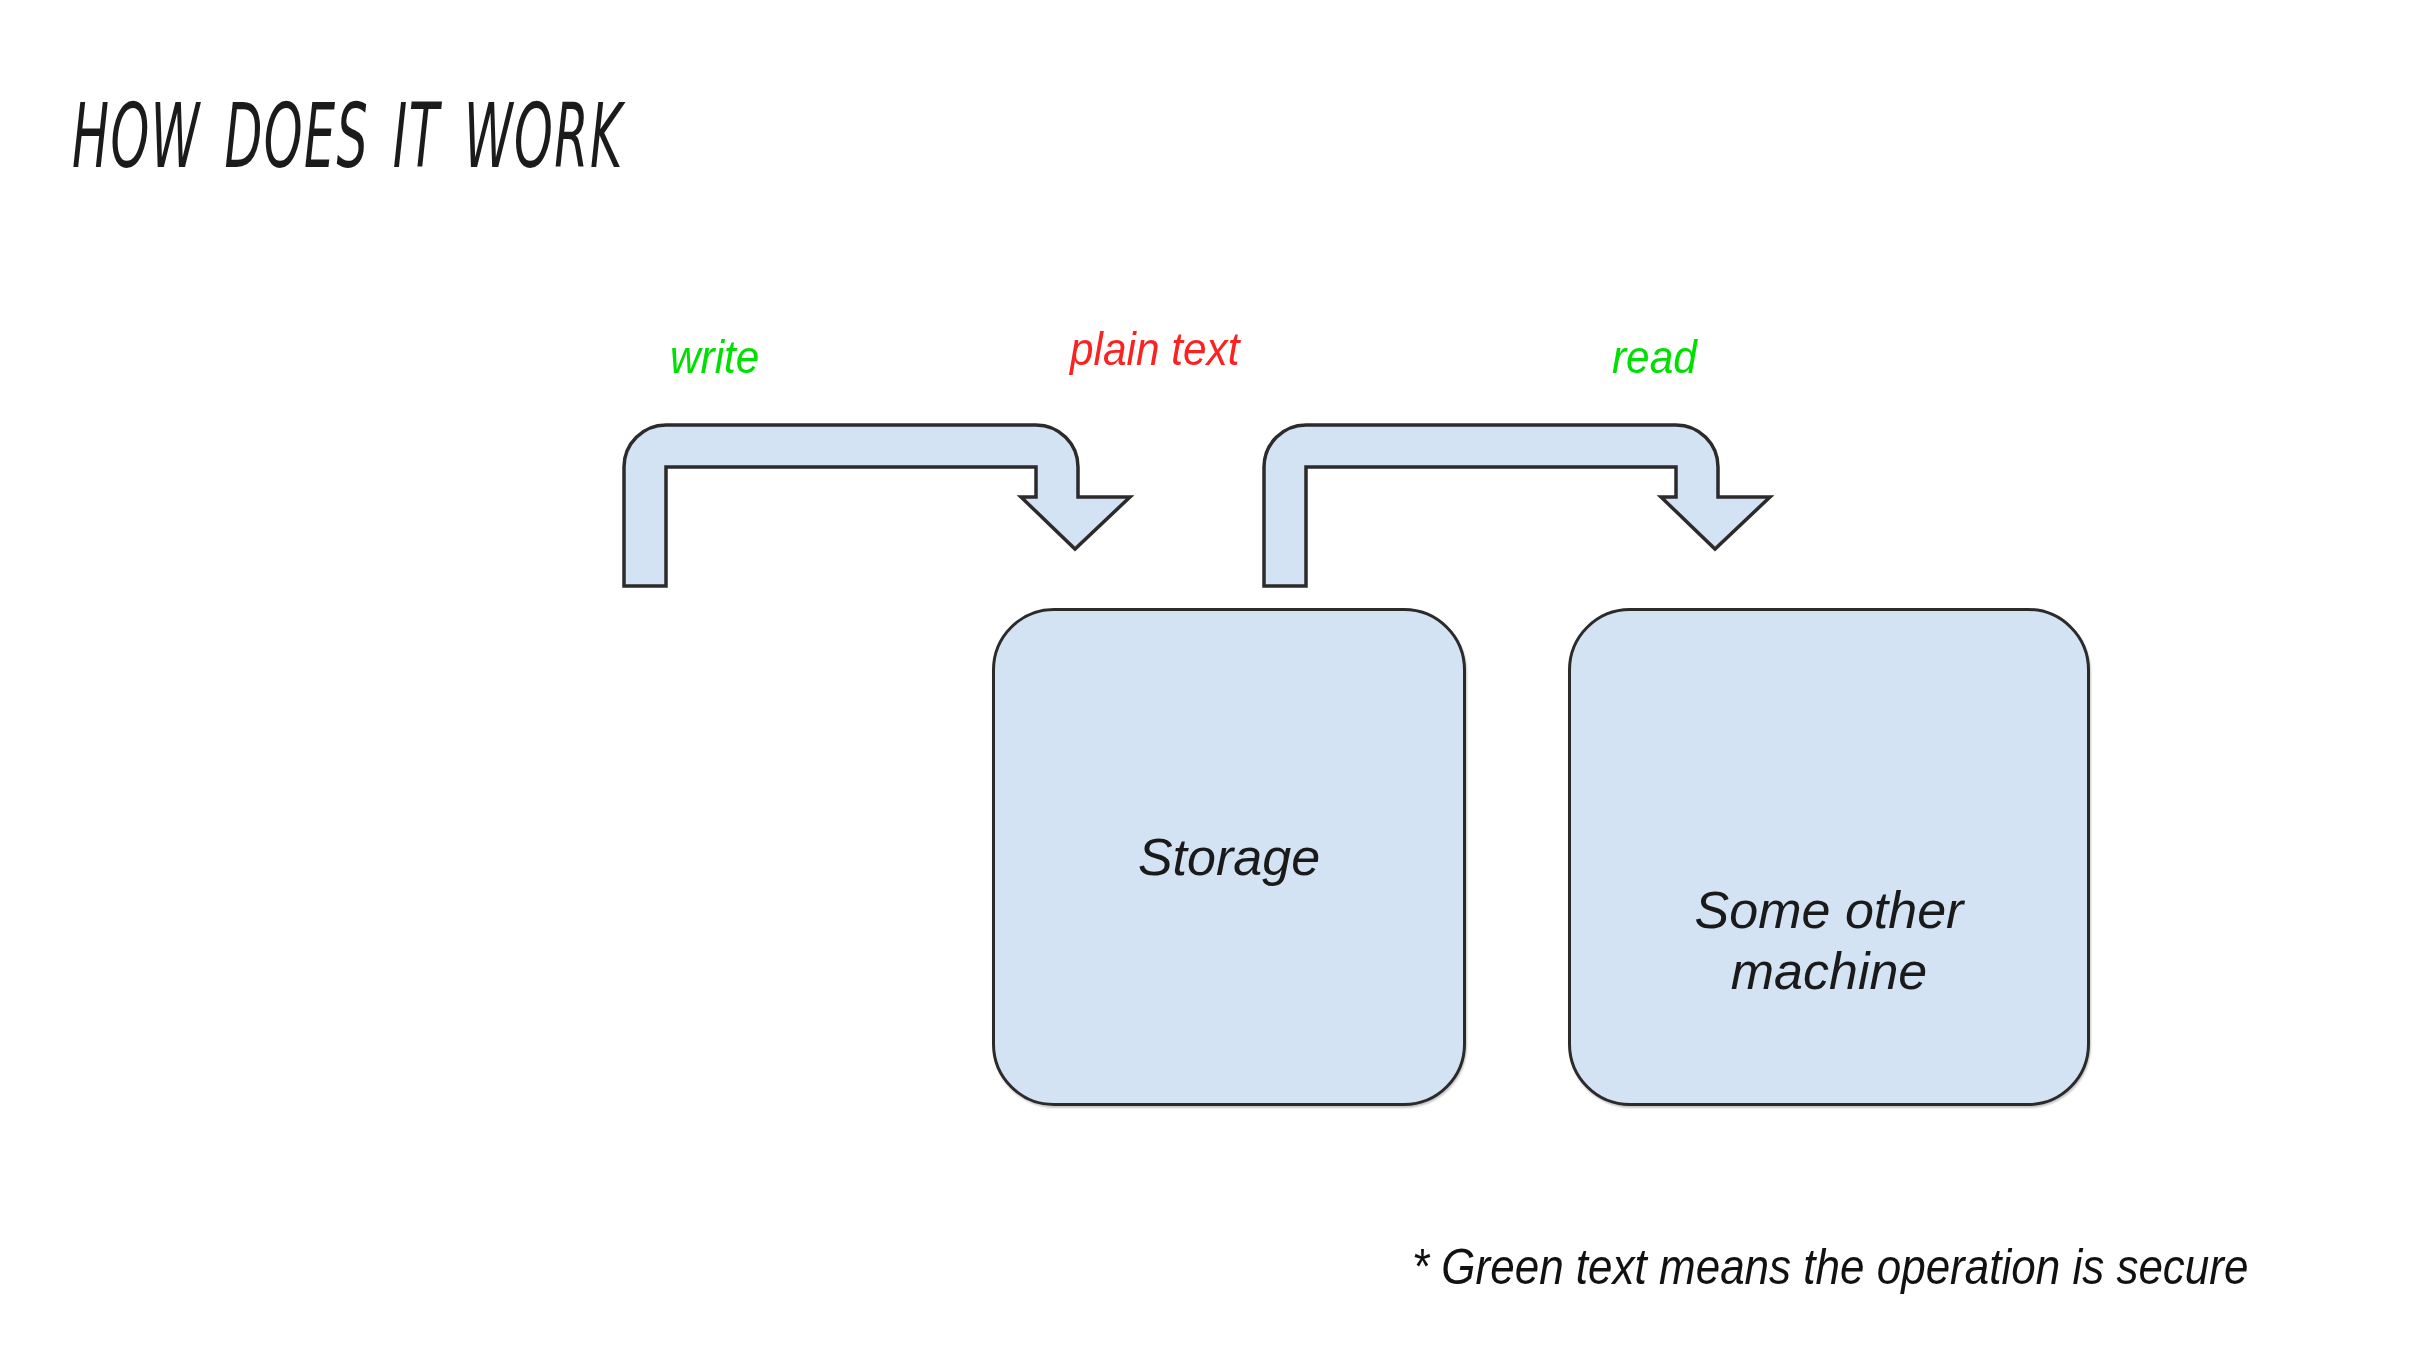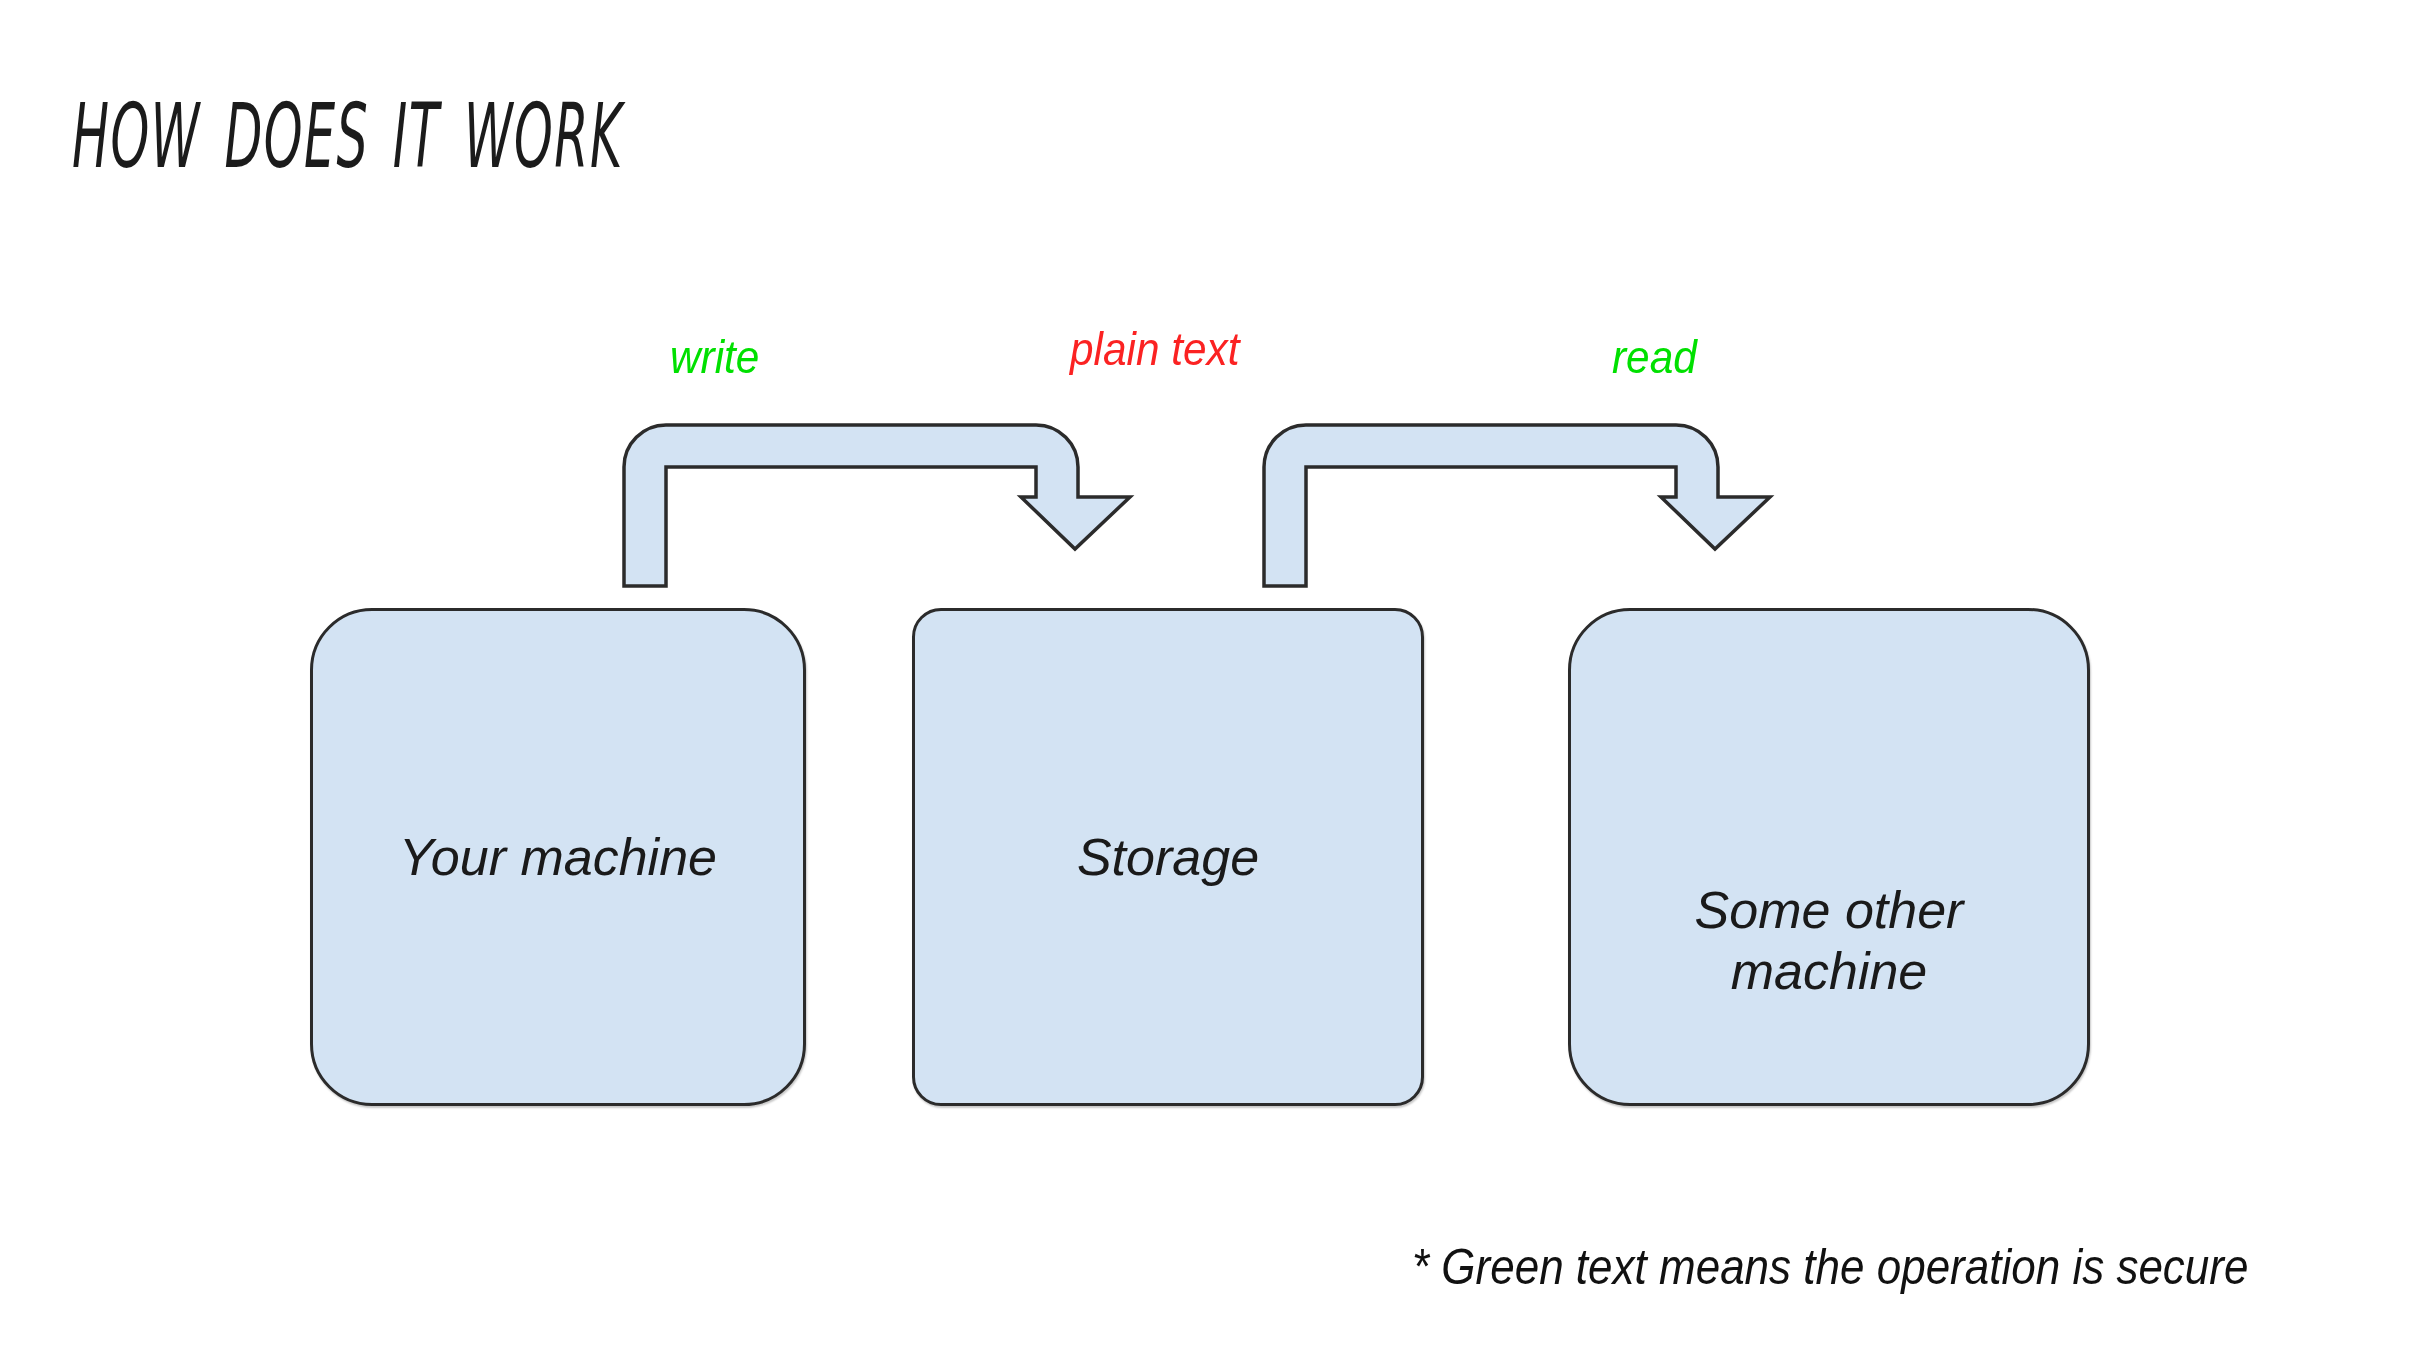--- a/index.html
+++ b/index.html
@@ -77,21 +77,21 @@
     font-size: 52px;
     line-height: 1.17;
     color: #1a1a1a;
     letter-spacing: 0px;
     padding: 0 20px;
   }
   #node-your-machine {
     left: 310px; top: 608px; width: 496px; height: 498px;
   }
   #node-storage {
-    left: 912px; top: 608px; width: 512px; height: 498px; border-radius: 29px;
+    left: 992px; top: 608px; width: 474px; height: 498px;
   }
   #node-other-machine {
     left: 1568px; top: 608px; width: 522px; height: 498px;
     align-items: center;
   }
   #node-other-machine .node-label { padding-top: 168px; }
 
   
   #footnote {
     position: absolute;
@@ -144,23 +144,20 @@
              L 1306 586
              Z" fill="#d3e3f3" stroke="#2b2b2b" stroke-width="3.5" stroke-linejoin="miter"></path>
   </svg>
 
   <div class="flow-label" id="label-write" style="color:#00e000">write</div>
 
   <div class="flow-label" id="label-plain" style="color:#fb2222">plain text</div>
 
   <div class="flow-label" id="label-read" style="color:#00e000">read</div>
 
-  <div class="node-box" id="node-your-machine">
-    <span class="node-label">Your machine</span>
-  </div>
 
   <div class="node-box" id="node-storage">
     <span class="node-label">Storage</span>
   </div>
 
   <div class="node-box" id="node-other-machine">
     <span class="node-label">
       <span>Some other</span><br>
       <span>machine</span>
     </span>

